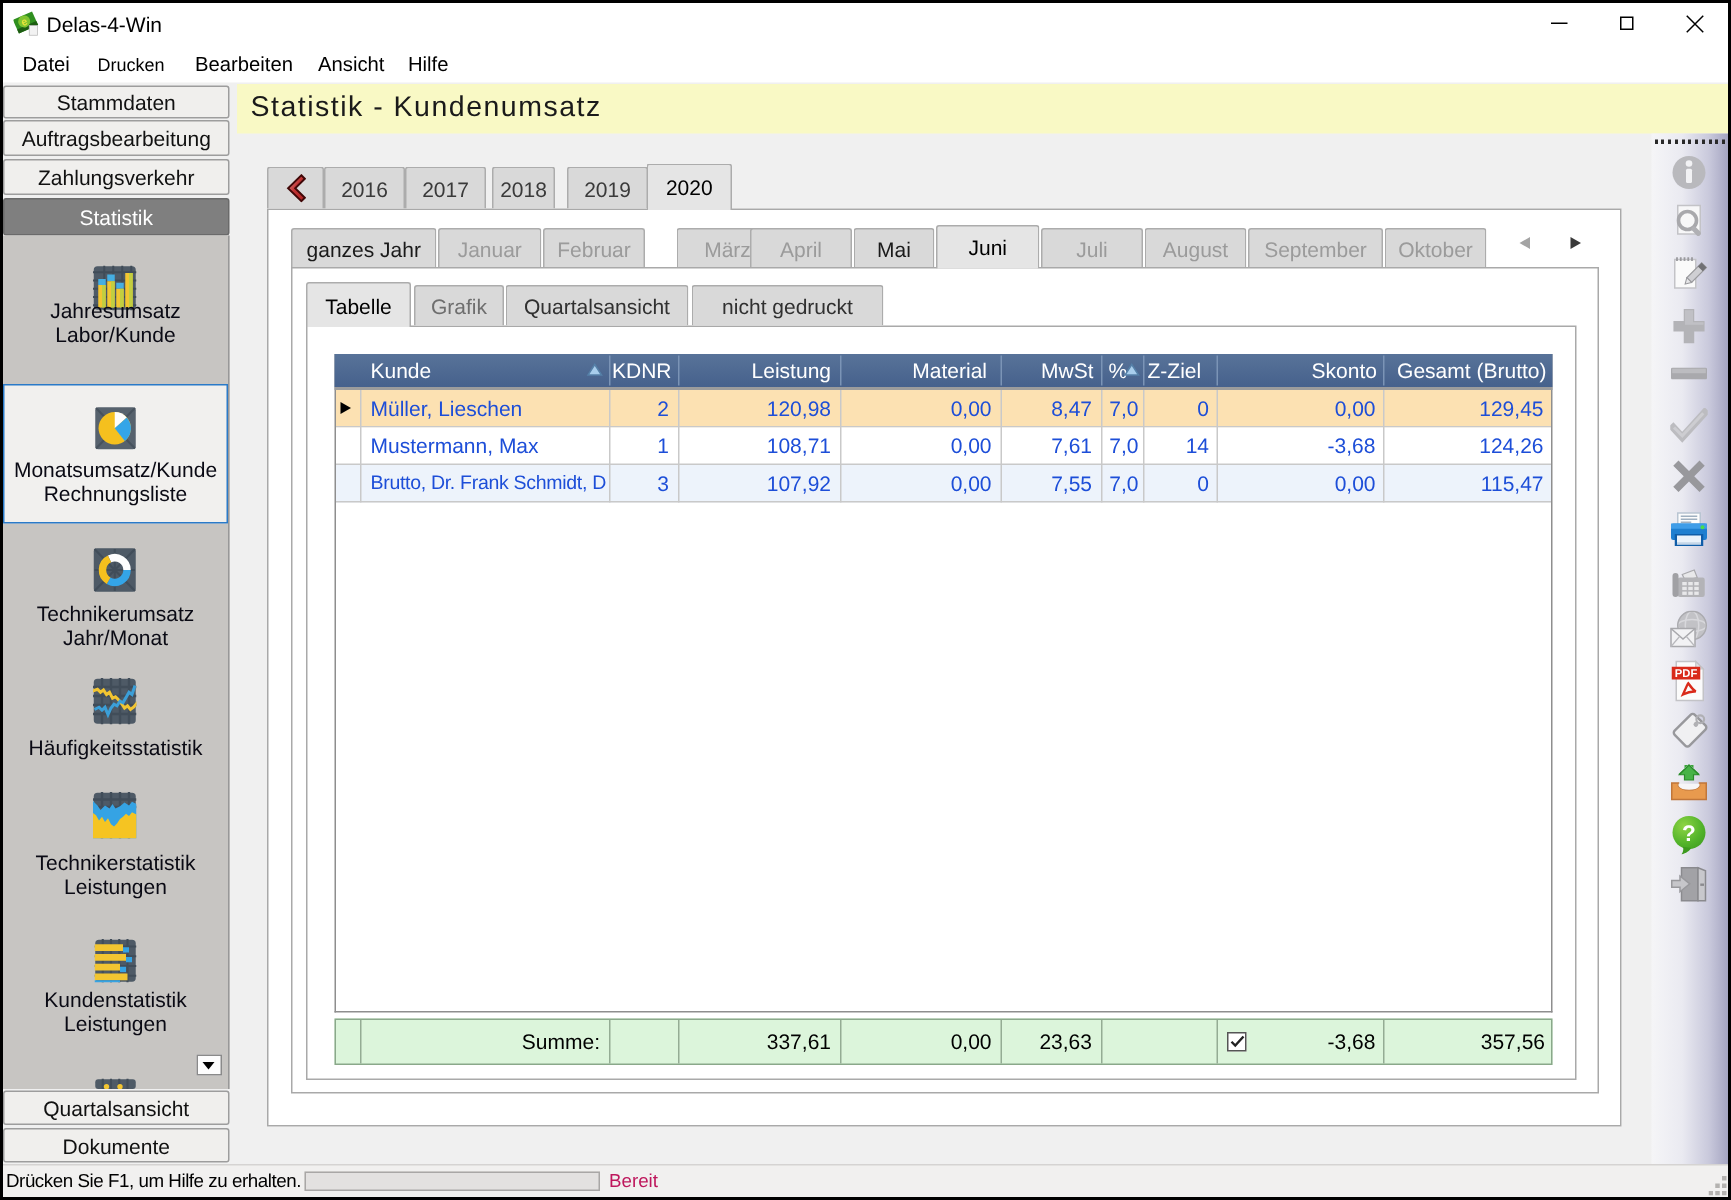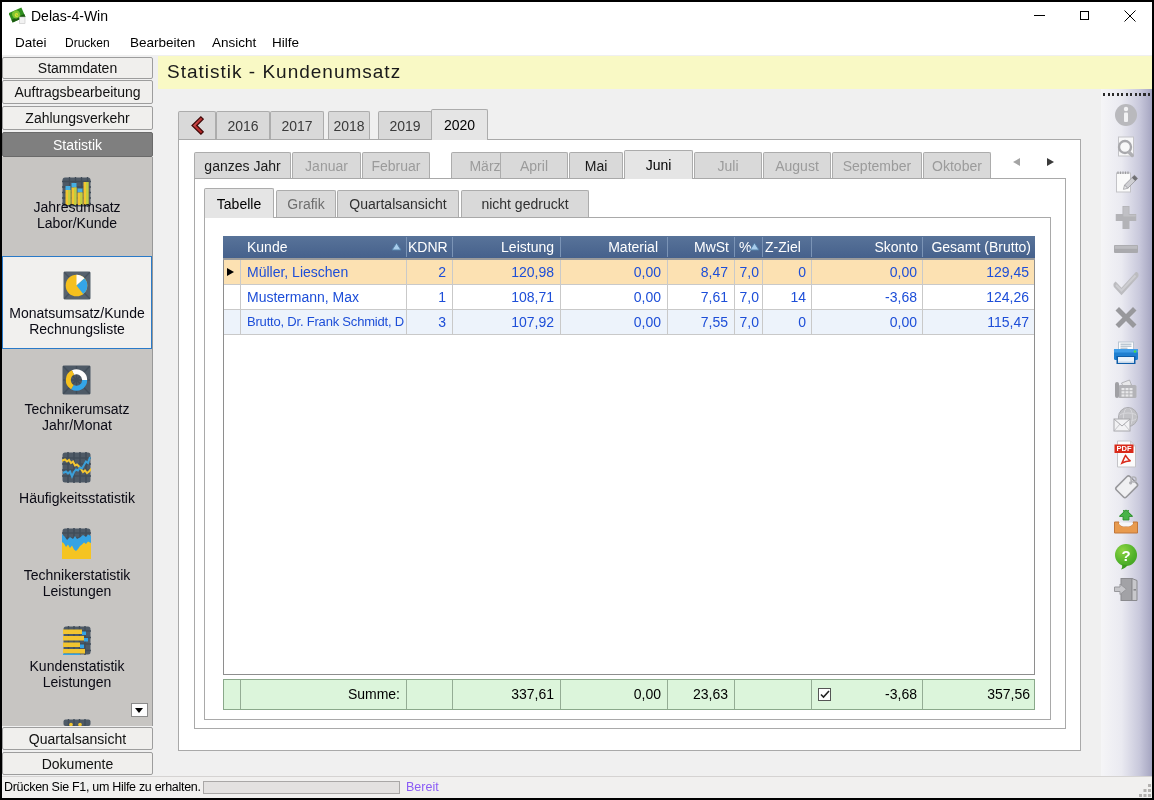--- a/index.html
+++ b/index.html
@@ -60,21 +60,21 @@
 <div class="btn" style="top:106px;height:24px">Zahlungsverkehr</div>
 <div class="btn" style="top:132px;height:25px;background:#7f7f7f;border-color:#6a6a6a;color:#fff">Statistik</div>
 
 <div class="a" style="left:2px;top:157px;width:151px;height:569px;background:#c7c5c2;border-right:1px solid #989898"></div>
 <div class="btn" style="top:727px;height:23px">Quartalsansicht</div>
 <div class="btn" style="top:752px;height:23px">Dokumente</div>
 
 <div class="a" style="left:2px;top:776px;width:1150px;height:22px;background:#f1f0ef;border-top:1px solid #d5d3d2"></div>
 <div class="a" style="left:4px;top:776px;height:22px;line-height:22px;font-size:12.5px;letter-spacing:-0.3px;color:#000">Drücken Sie F1, um Hilfe zu erhalten.</div>
 <div class="a" style="left:203px;top:781px;width:197px;height:13px;background:#e3e1e0;border:1px solid #a9a7a6"></div>
-<div class="a" style="left:406px;top:776px;height:22px;line-height:22px;font-size:12.5px;color:#8b5cf6">Bereit</div>
+<div class="a" style="left:406px;top:776px;height:22px;line-height:22px;font-size:12.5px;color:#be185d">Bereit</div>
 
 <div class="a" style="left:2px;top:256px;width:150px;height:93px;background:#f1f0ee;border:1px solid #2a7ac8"></div>
 
 <svg class="a" style="left:62px;top:177px" width="29" height="30" viewBox="0 0 29 30">
 <rect x="0.5" y="0.5" width="28" height="29" rx="2.5" fill="#4e5a66"></rect>
 <g stroke="#404c58" stroke-width="1.3">
 <path d="M7.5 0 V30 M13.5 0 V30 M19.5 0 V30 M25.5 0 V30"></path>
 <path d="M0 4.5 H29 M0 10 H29 M0 15.5 H29 M0 21 H29 M0 26.5 H29"></path>
 </g>
 <rect x="3.5" y="9" width="5" height="4" fill="#45aee2"></rect>

